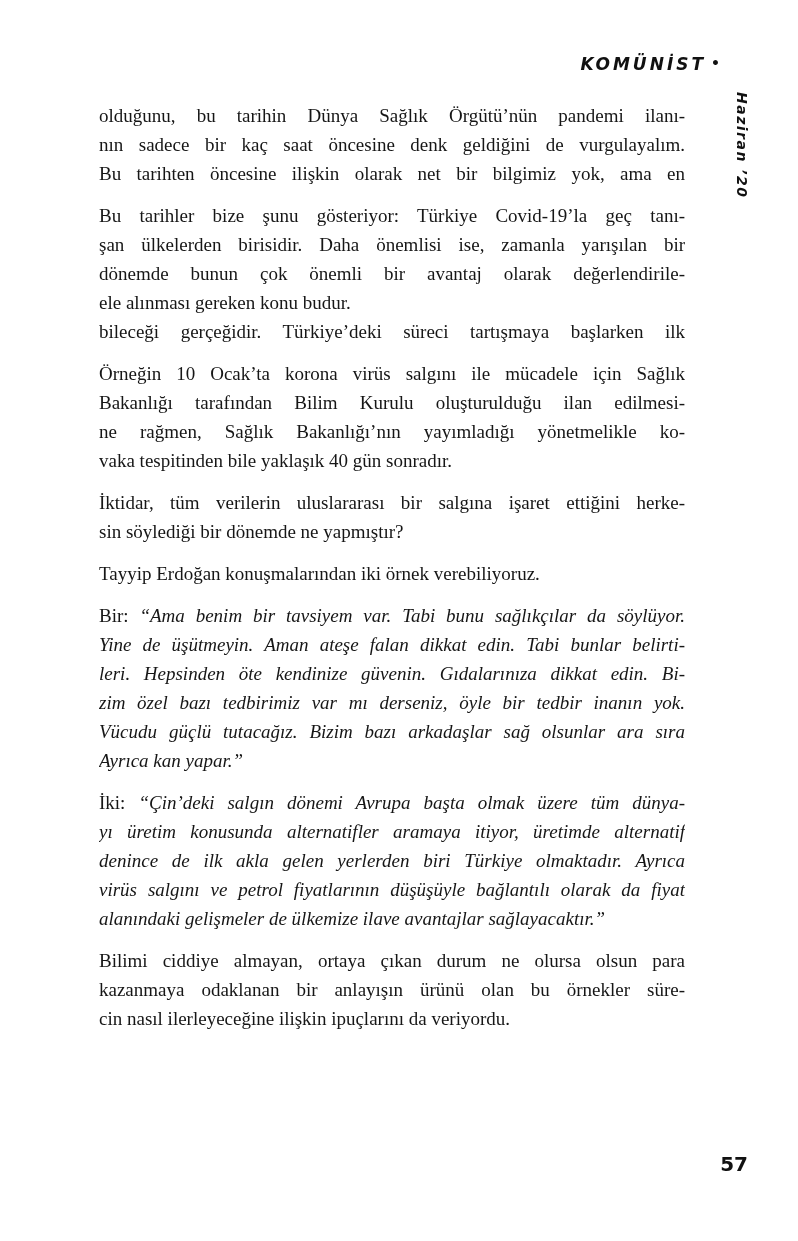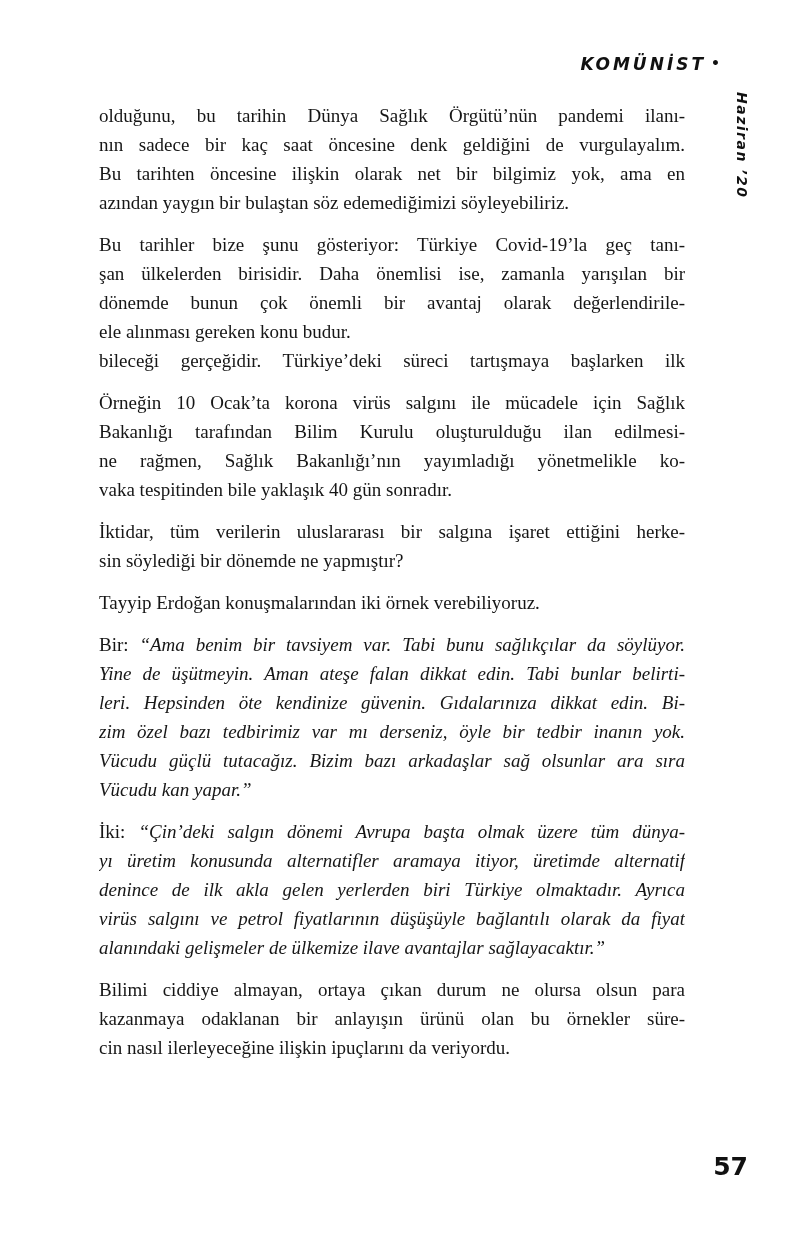--- a/index.html
+++ b/index.html
@@ -57,41 +57,40 @@
   .line.justify { text-align: justify; }
   .line.justify::after { content: ""; display: inline-block; width: 100%; height: 0; }
   .quote .line { font-style: italic; }
   .quote .prefix { font-style: normal; }
   .page-number {
     position: absolute;
     top: 1152px;
     right: 50px;
     font-family: "DejaVu Sans", "Liberation Sans", sans-serif;
     font-weight: bold;
-    font-size: 25px;
+    font-size: 20px;
     color: #111111;
   }
 </style>
 </head>
 <body>
 
 <div class="page">
 
   <header class="masthead">
     <span class="mag-title">KOMÜNİST</span><span class="mag-bullet">•</span>
   </header>
 
   <div class="edition">Haziran ’20</div>
 
   <main class="body-text">
       <div class="paragraph">
         <div class="line justify">olduğunu, bu tarihin Dünya Sağlık Örgütü’nün pandemi ilanı-</div>
         <div class="line justify">nın sadece bir kaç saat öncesine denk geldiğini de vurgulayalım.</div>
         <div class="line justify">Bu tarihten öncesine ilişkin olarak net bir bilgimiz yok, ama en</div>
-        <div class="line">azından yaygın bir bulaştan söz edemediğimizi söyleyebiliriz.</div>
       </div>
       <div class="paragraph">
         <div class="line justify">Bu tarihler bize şunu gösteriyor: Türkiye Covid-19’la geç tanı-</div>
         <div class="line justify">şan ülkelerden birisidir. Daha önemlisi ise, zamanla yarışılan bir</div>
         <div class="line justify">dönemde bunun çok önemli bir avantaj olarak değerlendirile-</div>
         <div class="line">ele alınması gereken konu budur.</div>
         <div class="line justify">bileceği gerçeğidir. Türkiye’deki süreci tartışmaya başlarken ilk</div>
       </div>
       <div class="paragraph">
         <div class="line justify">Örneğin 10 Ocak’ta korona virüs salgını ile mücadele için Sağlık</div>
@@ -105,21 +104,21 @@
       </div>
       <div class="paragraph">
         <div class="line">Tayyip Erdoğan konuşmalarından iki örnek verebiliyoruz.</div>
       </div>
       <div class="paragraph quote">
         <div class="line justify"><span class="prefix">Bir: </span><span>“Ama benim bir tavsiyem var. Tabi bunu sağlıkçılar da söylüyor.</span></div>
         <div class="line justify">Yine de üşütmeyin. Aman ateşe falan dikkat edin. Tabi bunlar belirti-</div>
         <div class="line justify">leri. Hepsinden öte kendinize güvenin. Gıdalarınıza dikkat edin. Bi-</div>
         <div class="line justify">zim özel bazı tedbirimiz var mı derseniz, öyle bir tedbir inanın yok.</div>
         <div class="line justify">Vücudu güçlü tutacağız. Bizim bazı arkadaşlar sağ olsunlar ara sıra</div>
-        <div class="line">Vücudu kan yapar.”</div>
+        <div class="line">Ayrıca kan yapar.”</div>
       </div>
       <div class="paragraph quote">
         <div class="line justify"><span class="prefix">İki: </span><span>“Çin’deki salgın dönemi Avrupa başta olmak üzere tüm dünya-</span></div>
         <div class="line justify">yı üretim konusunda alternatifler aramaya itiyor, üretimde alternatif</div>
         <div class="line justify">denince de ilk akla gelen yerlerden biri Türkiye olmaktadır. Ayrıca</div>
         <div class="line justify">virüs salgını ve petrol fiyatlarının düşüşüyle bağlantılı olarak da fiyat</div>
         <div class="line">alanındaki gelişmeler de ülkemize ilave avantajlar sağlayacaktır.”</div>
       </div>
       <div class="paragraph">
         <div class="line justify">Bilimi ciddiye almayan, ortaya çıkan durum ne olursa olsun para</div>

